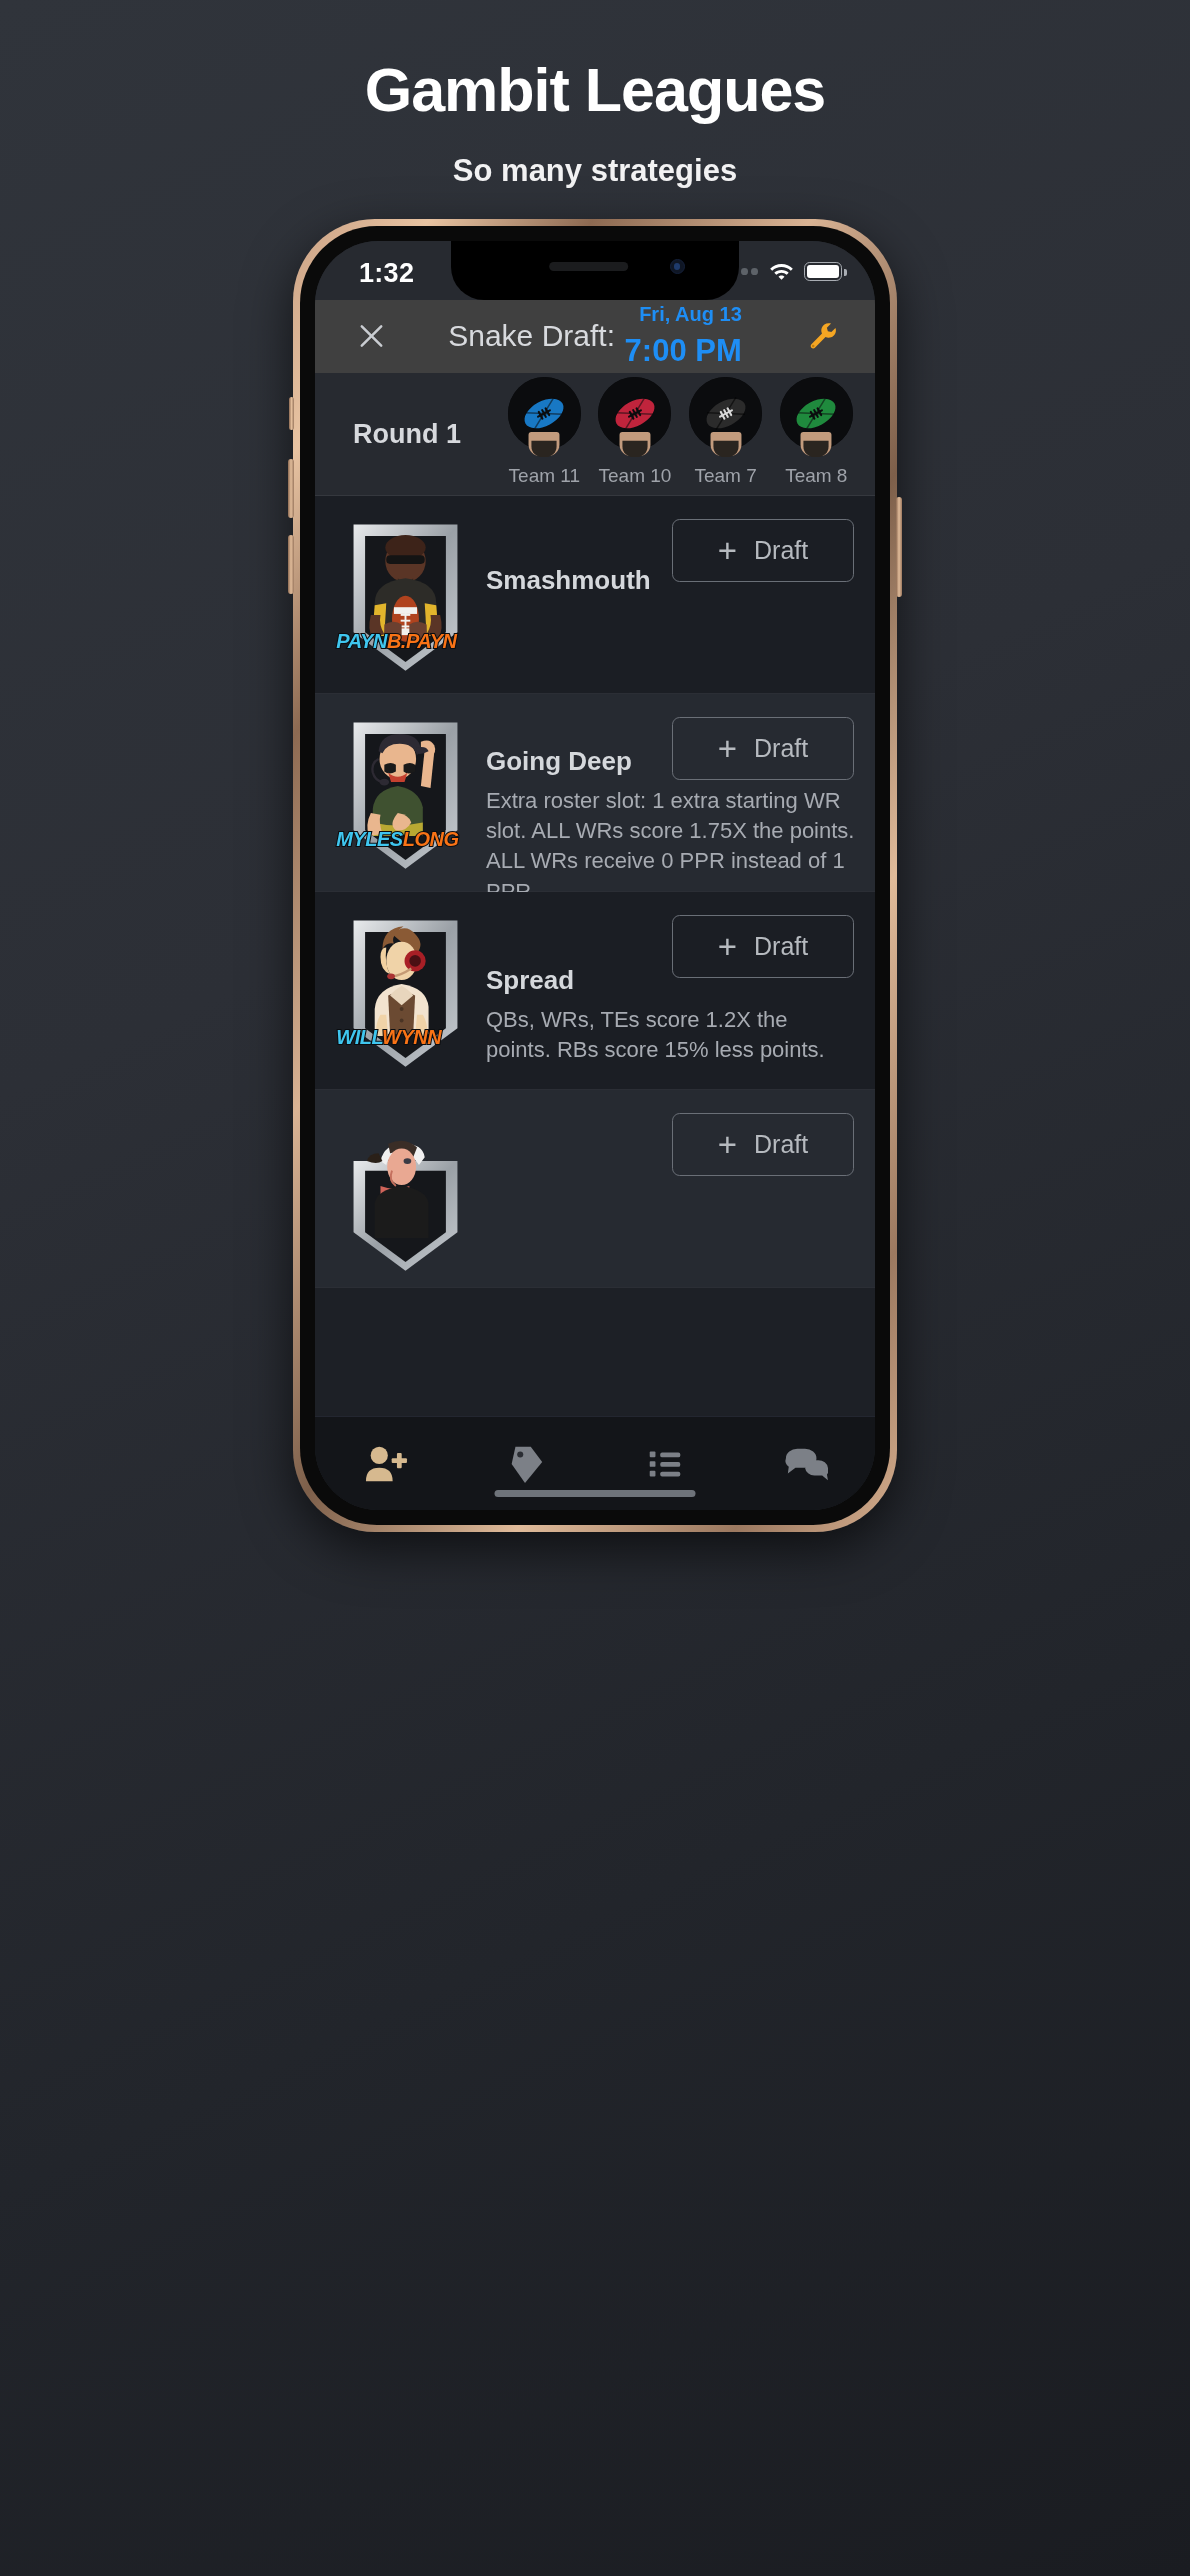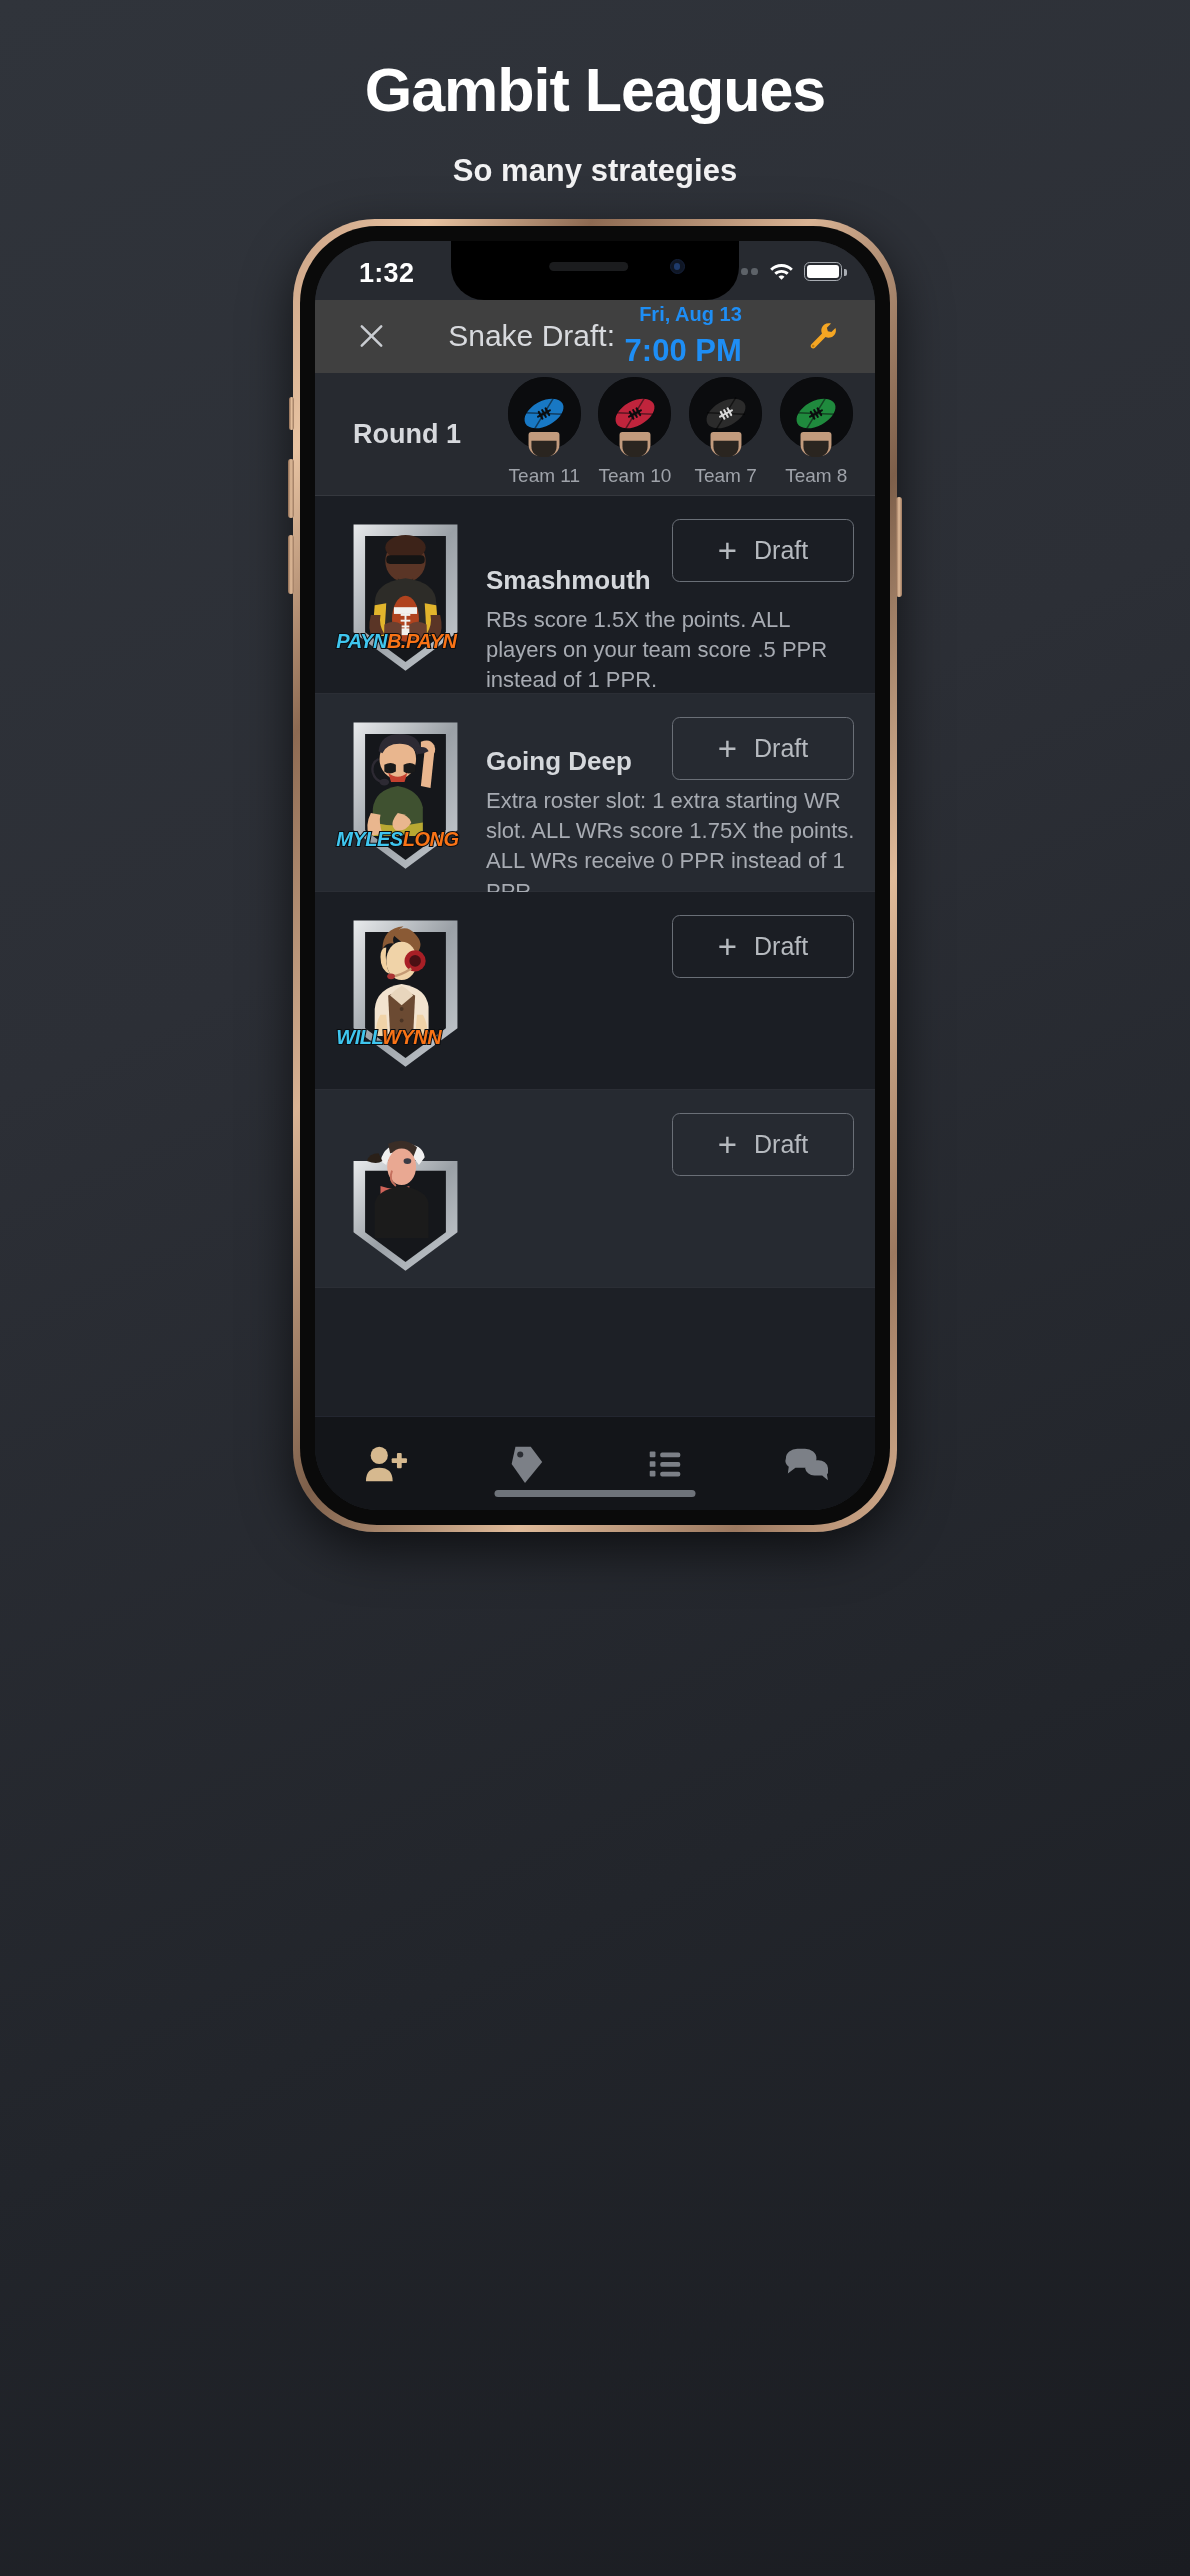--- a/index.html
+++ b/index.html
@@ -429,21 +429,20 @@
                   <path d="M44 118 q10 -6 18 0 v14 q-10 6 -18 0z" fill="#6b4030"></path>
                   <path d="M88 118 q-10 -6 -18 0 v14 q10 6 18 0z" fill="#6b4030"></path>
                 </g>
               </svg>
               <div class="nameplate">
                 <span class="np-first">PAYN</span><span class="np-last">B.PAYN</span>
               </div>
             </div>
             <div class="gtext">
               <div class="gtitle">Smashmouth</div>
-              <div class="gdesc">RBs score 1.5X the points. ALL players on your team score .5 PPR instead of 1 PPR.</div>
             </div>
             <div class="draft-btn">
               <span class="draft-plus">+</span>
               <span>Draft</span>
             </div>
           </div>
 
           <div class="gcard alt">
             <div class="gavatar">
               <svg class="shield" viewBox="0 0 132 176">
@@ -500,20 +499,24 @@
                   <circle cx="62" cy="106" r="2" fill="#4a3424"></circle>
                   <circle cx="62" cy="118" r="2" fill="#4a3424"></circle>
                   <path d="M40 112 q-6 10 -4 22 h12 l-2 -22z" fill="#f0d3a8"></path>
                   <path d="M84 112 q6 10 4 22 h-12 l2 -22z" fill="#f0d3a8"></path>
                 </g>
               </svg>
               <div class="nameplate">
                 <span class="np-first">WILL</span><span class="np-last">WYNN</span>
               </div>
             </div>
+            <div class="gtext" style="top:73px;">
+              <div class="gtitle">Spread</div>
+              <div class="gdesc">QBs, WRs, TEs score 1.2X the points. RBs score 15% less points.</div>
+            </div>
             <div class="draft-btn">
               <span class="draft-plus">+</span>
               <span>Draft</span>
             </div>
           </div>
 
           <div class="gcard alt">
             <div class="gavatar" style="top:21px;">
               <svg class="shield" viewBox="0 0 132 176">
                 <path d="M12 52 h108 v74 l-54 40 l-54 -40z" fill="url(#sh1)"></path>

